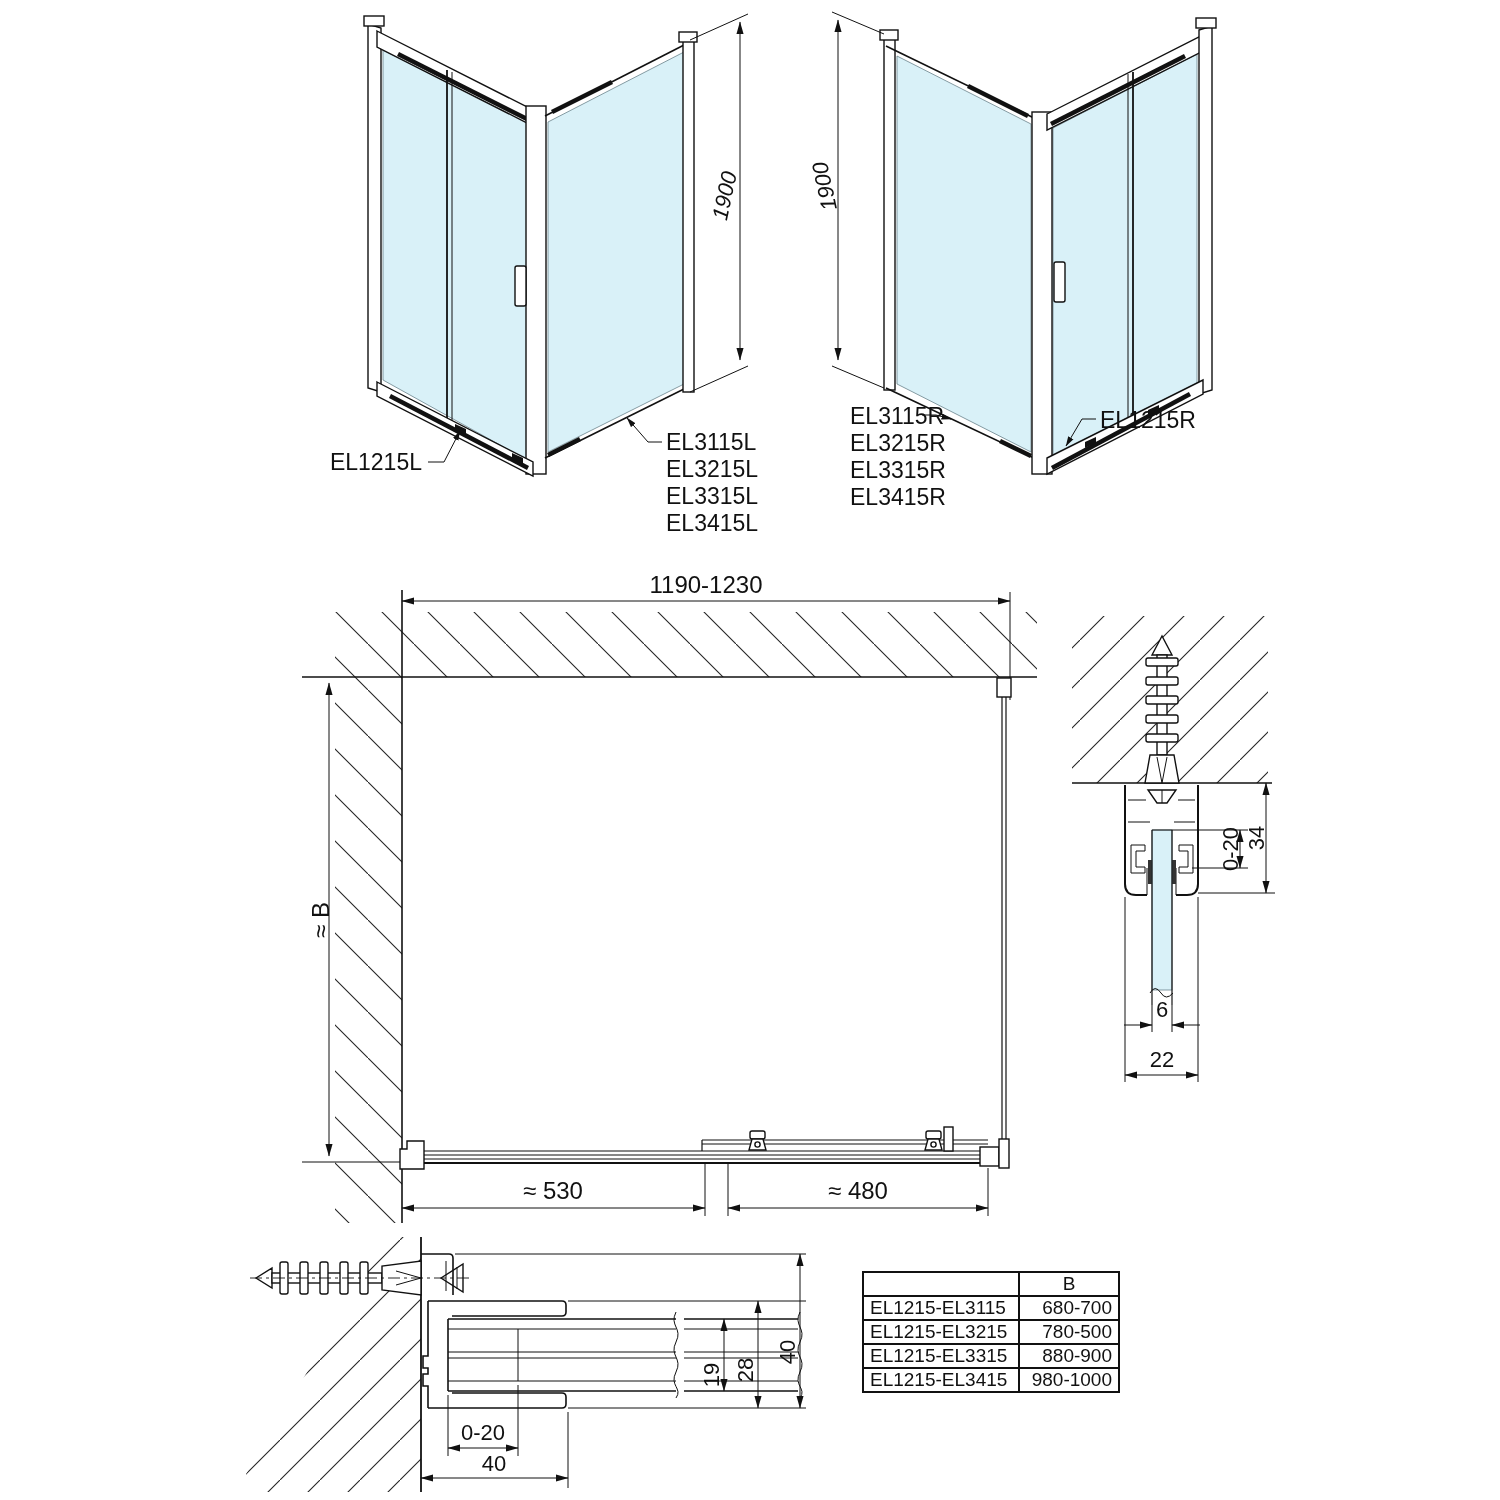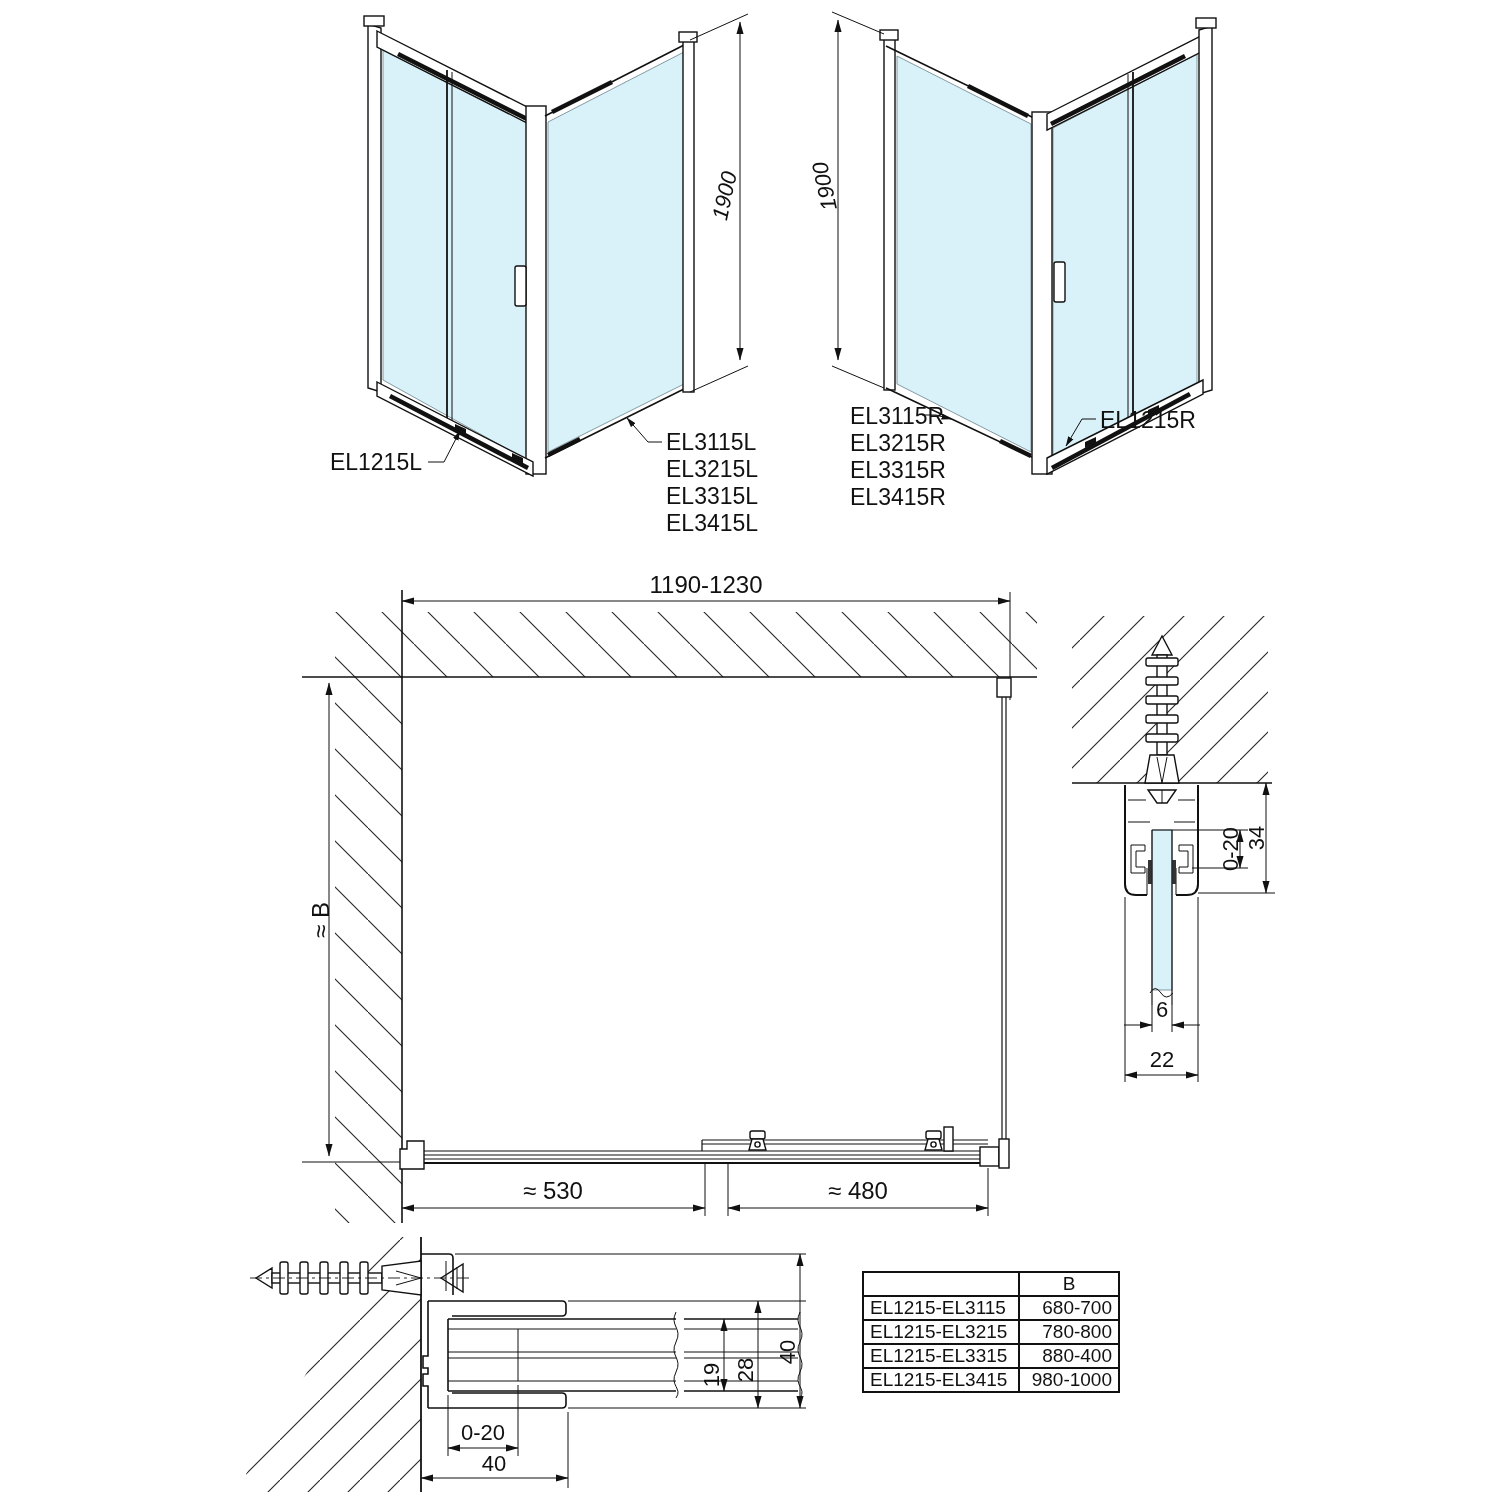--- a/index.html
+++ b/index.html
@@ -345,25 +345,25 @@
           <tr class="hd">
       <td class="c1"></td>
       <td class="c2">B</td>
     </tr>
     <tr>
       <td class="c1">EL1215-EL3115</td>
       <td class="c2">680-700</td>
     </tr>
     <tr>
       <td class="c1">EL1215-EL3215</td>
-      <td class="c2">780-800</td>
+      <td class="c2">780-500</td>
     </tr>
     <tr>
       <td class="c1">EL1215-EL3315</td>
-      <td class="c2">880-400</td>
+      <td class="c2">880-900</td>
     </tr>
     <tr>
       <td class="c1">EL1215-EL3415</td>
       <td class="c2">980-1000</td>
     </tr>
   </tbody>
       </table>
 </div>
 </div>
 

